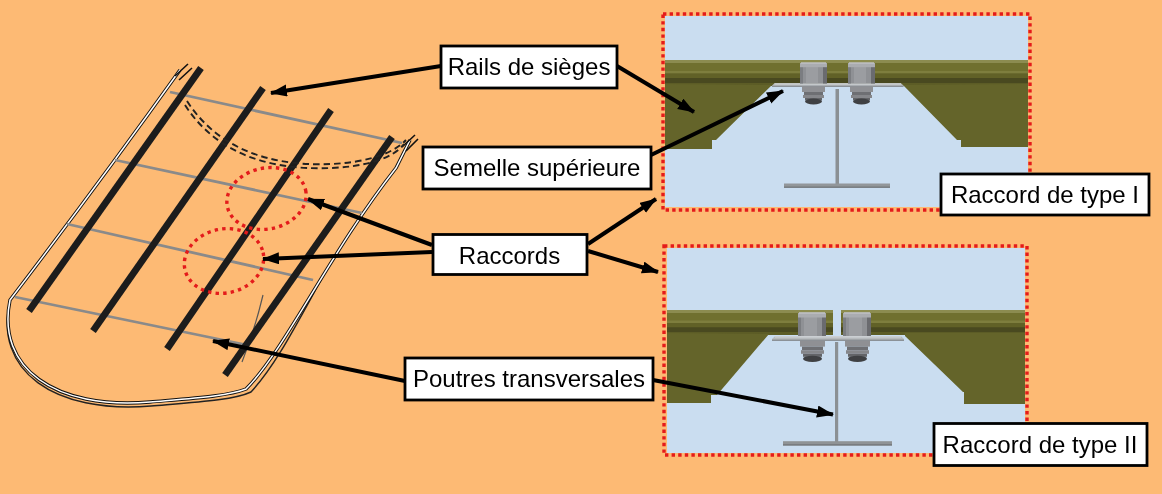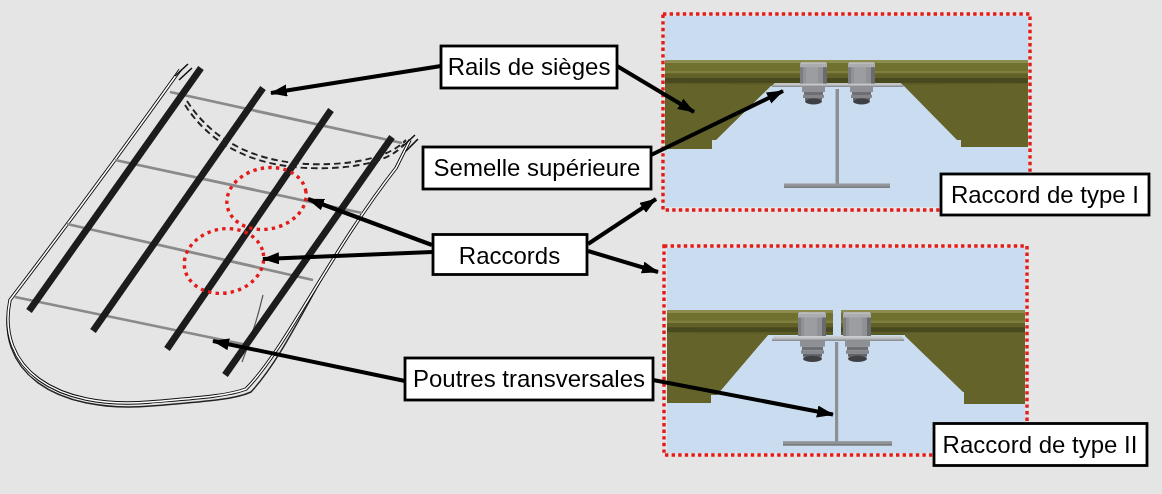--- a/index.html
+++ b/index.html
@@ -1,16 +1,16 @@
 <!DOCTYPE html>
 <html><head>
 <meta charset="utf-8">
 <style>
   html,body{margin:0;padding:0;background:#ffffff;}
-  #page{position:relative;width:1162px;height:494px;background:#e5e5e5;overflow:hidden;
+  #page{position:relative;width:1162px;height:494px;background:#fdba74;overflow:hidden;
         font-family:"Liberation Sans", sans-serif;}
 </style>
 </head>
 <body>
 <div id="page">
 <svg width="1162" height="494" viewBox="0 0 1162 494">
   <defs>
     <marker id="ah" markerUnits="userSpaceOnUse" markerWidth="20" markerHeight="14" refX="16" refY="6" orient="auto">
       <path d="M0,0 L17,6 L0,12 z" fill="#000"></path>
     </marker>

